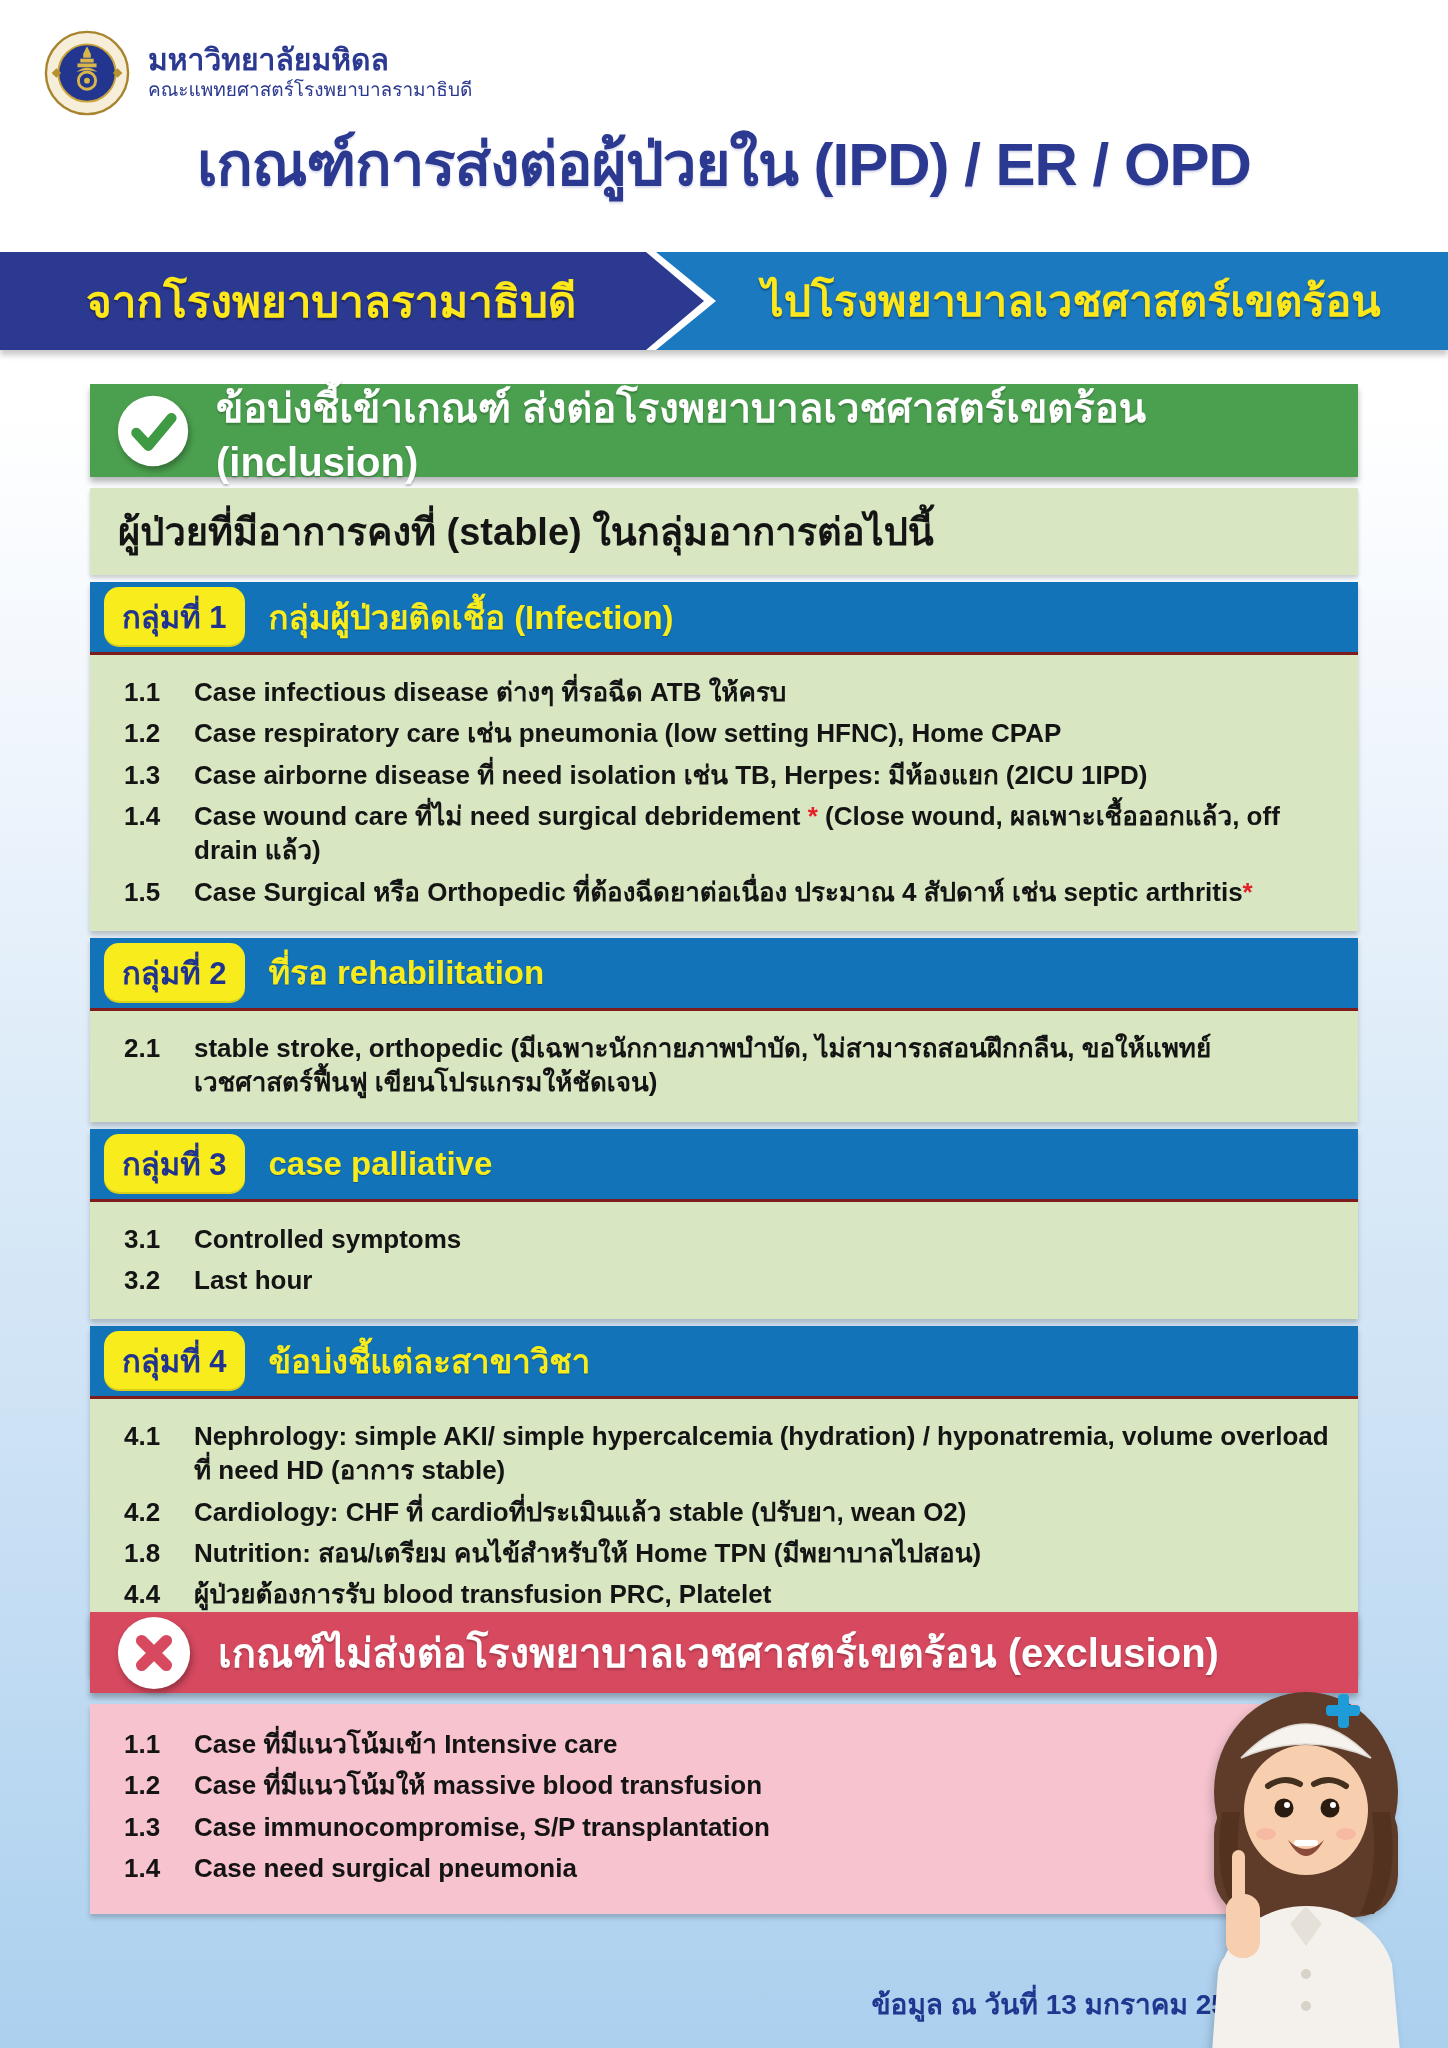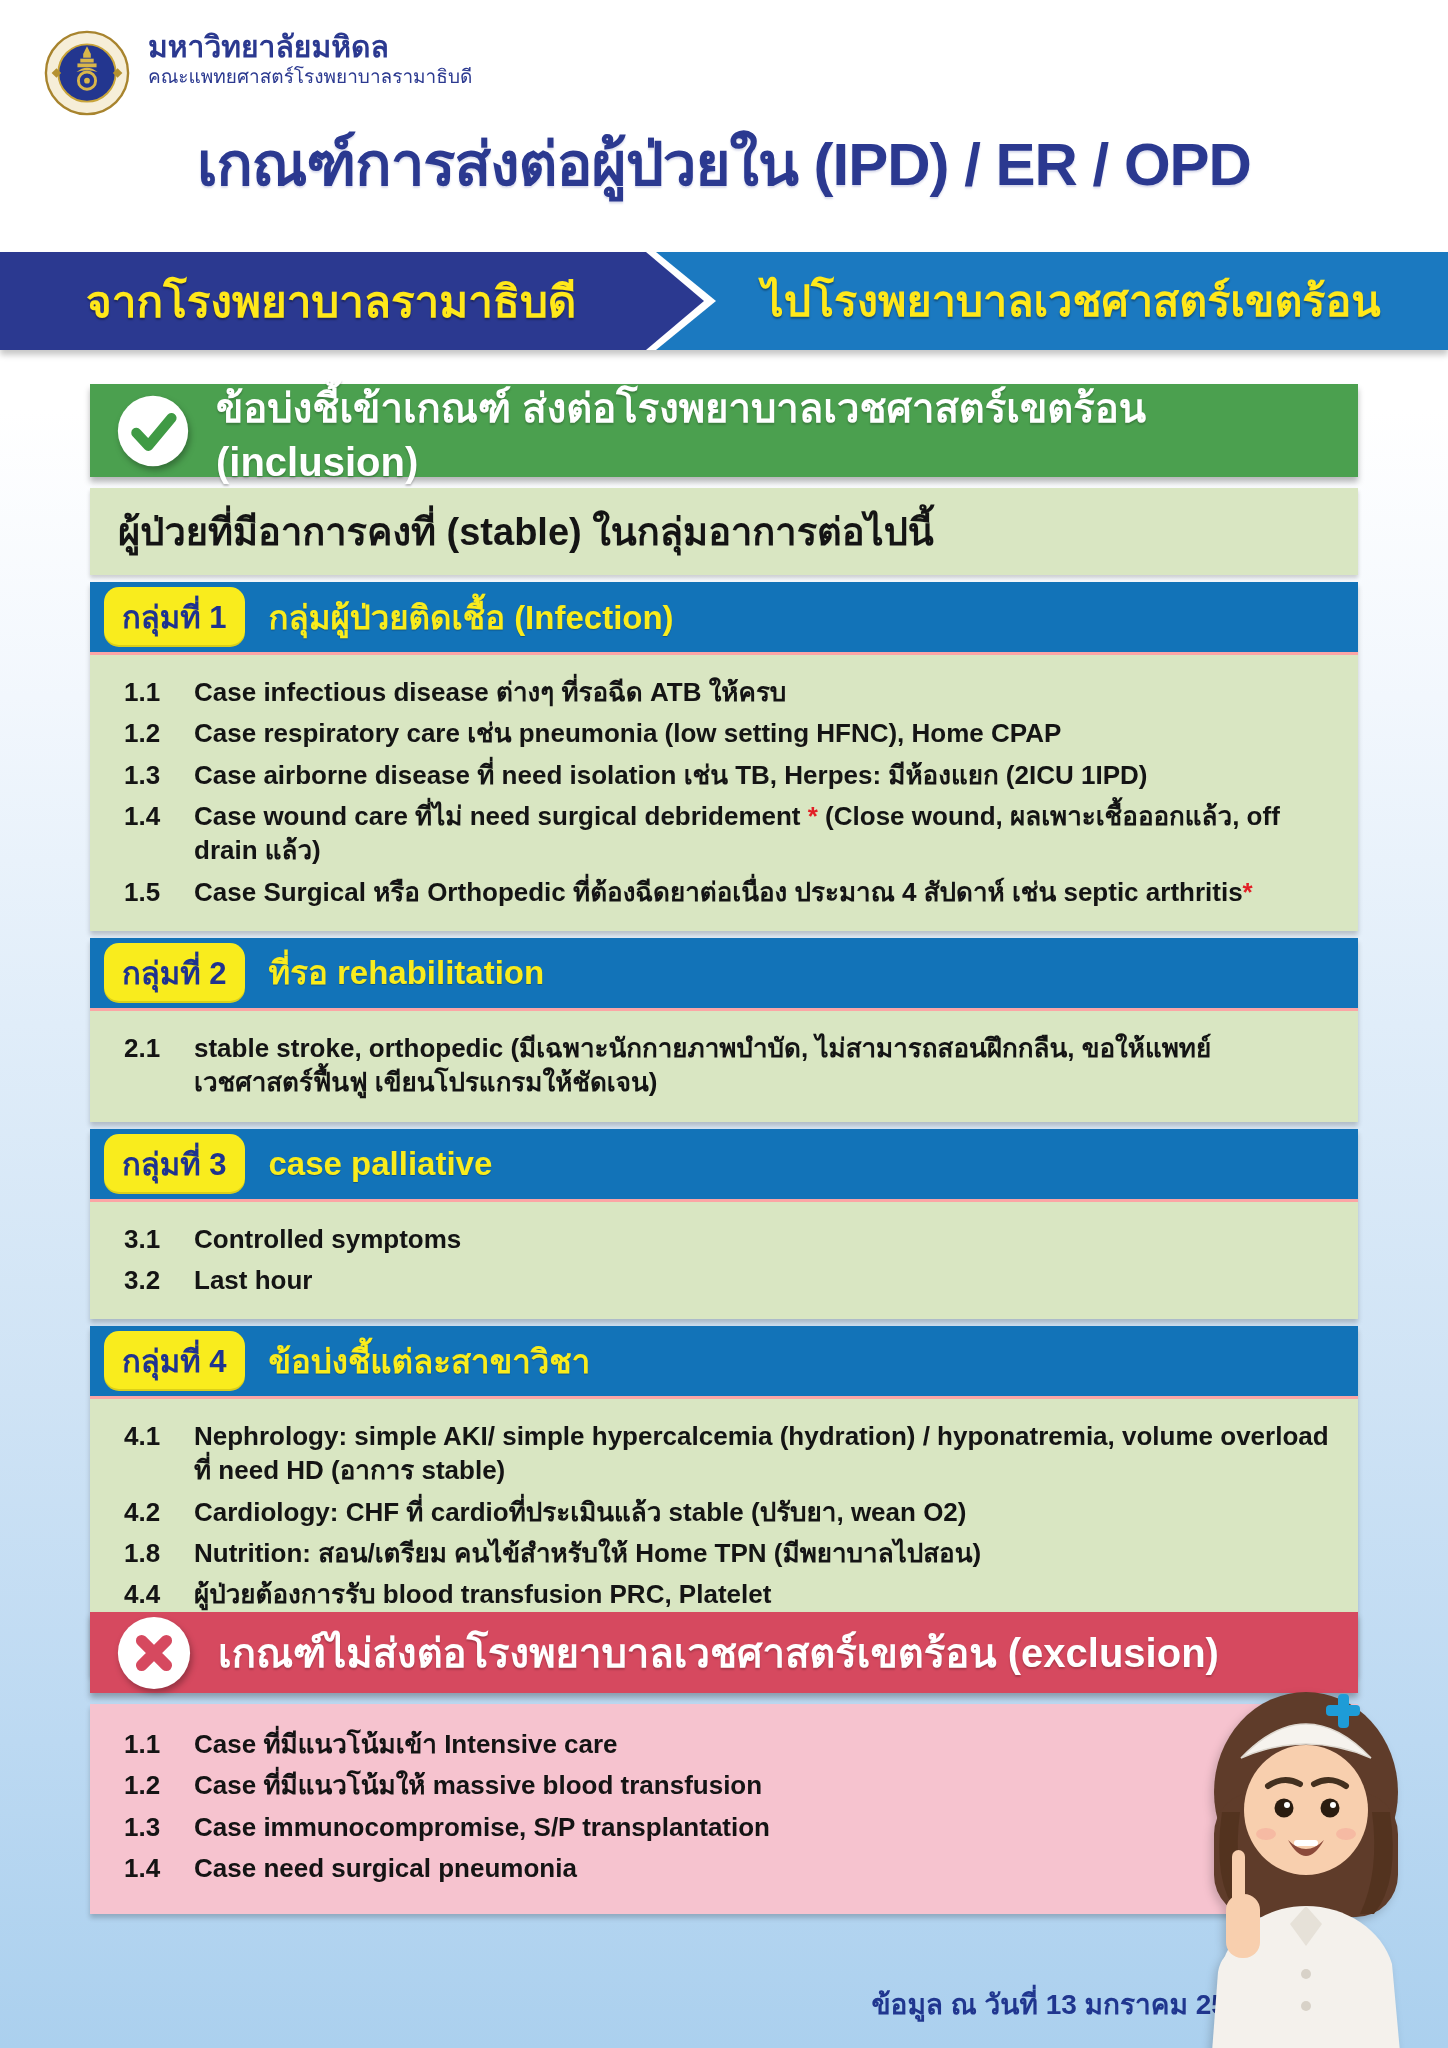--- a/index.html
+++ b/index.html
@@ -4,21 +4,21 @@
 <style>
   html,body{margin:0;padding:0;}
   body{
     position:relative;
     width:1448px;height:2048px;
     overflow:hidden;
     font-family:"Liberation Sans","DejaVu Sans",sans-serif;
     background:linear-gradient(180deg,#ffffff 0%,#ffffff 20%,#f2f7fd 34%,#e0edf9 50%,#cfe3f5 68%,#bcd9f2 85%,#abd0ee 100%);
   }
   
-  .org-header{position:absolute;top:30px;left:44px;display:flex;align-items:flex-start;gap:18px;}
+  .org-header{position:absolute;top:30px;left:44px;display:flex;align-items:center;gap:18px;}
   .org-text .line1{font-size:30px;font-weight:700;color:#2b3990;line-height:1.15;}
   .org-text .line2{font-size:19px;font-weight:400;color:#2b3990;line-height:1.3;}
   .main-title{
     position:absolute;top:116px;left:0;width:100%;
     text-align:center;font-size:60px;font-weight:800;color:#2b3990;
     letter-spacing:-1px;text-shadow:0 2px 2px rgba(43,57,144,0.18);
   }
   
   .banner{position:absolute;top:252px;left:0;width:1448px;height:98px;background:#1b79c0;box-shadow:0 5px 6px rgba(0,0,0,0.22);}
   .banner-left-outline{position:absolute;left:0;top:0;width:716px;height:98px;background:#ffffff;
@@ -32,21 +32,21 @@
   
   .content-col{position:absolute;left:90px;width:1268px;}
   .sec-header{display:flex;align-items:center;gap:26px;padding:0 26px;box-shadow:0 5px 6px rgba(0,0,0,0.28);}
   .sec-header .sec-title{color:#ffffff;font-size:40px;font-weight:800;text-shadow:0 2px 2px rgba(0,0,0,0.22);}
   .circle-icon{flex:0 0 auto;filter:drop-shadow(2px 4px 3px rgba(0,0,0,0.3));}
   
   .inclusion-col{top:384px;}
   .sec-header.green{height:93px;background:#4ba04f;}
   .intro-strip{margin-top:11px;background:#d9e6c2;padding:13px 28px;font-size:38px;font-weight:800;color:#141414;box-shadow:0 3px 4px rgba(0,0,0,0.18);}
   .group-block{margin-top:7px;box-shadow:0 4px 5px rgba(0,0,0,0.2);}
-  .group-bar{background:#1273b8;height:70px;display:flex;align-items:center;gap:24px;padding:0 14px;border-bottom:3px solid #fca5a5;}
+  .group-bar{background:#1273b8;height:70px;display:flex;align-items:center;gap:24px;padding:0 14px;border-bottom:3px solid #7f1d1d;}
   .group-badge{background:#f9ec1d;color:#1f338f;font-size:31px;font-weight:800;padding:5px 18px;border-radius:15px;white-space:nowrap;box-shadow:inset 0 -2px 0 rgba(0,0,0,0.12);}
   .group-title{color:#f9ec1d;font-size:33px;font-weight:800;text-shadow:0 1px 1px rgba(0,0,0,0.25);}
   .group-items{background:#d9e6c2;padding:13px 28px 15px 34px;}
   .item{display:flex;gap:18px;font-size:26px;font-weight:600;color:#141414;line-height:1.32;margin:7px 0;}
   .item-num{flex:0 0 52px;font-weight:700;}
   .item-text{flex:1;}
   .red-star{color:#e21f26;font-weight:800;}
   
   .exclusion-col{top:1612px;}
   .sec-header.red{height:81px;background:#d6495f;}

